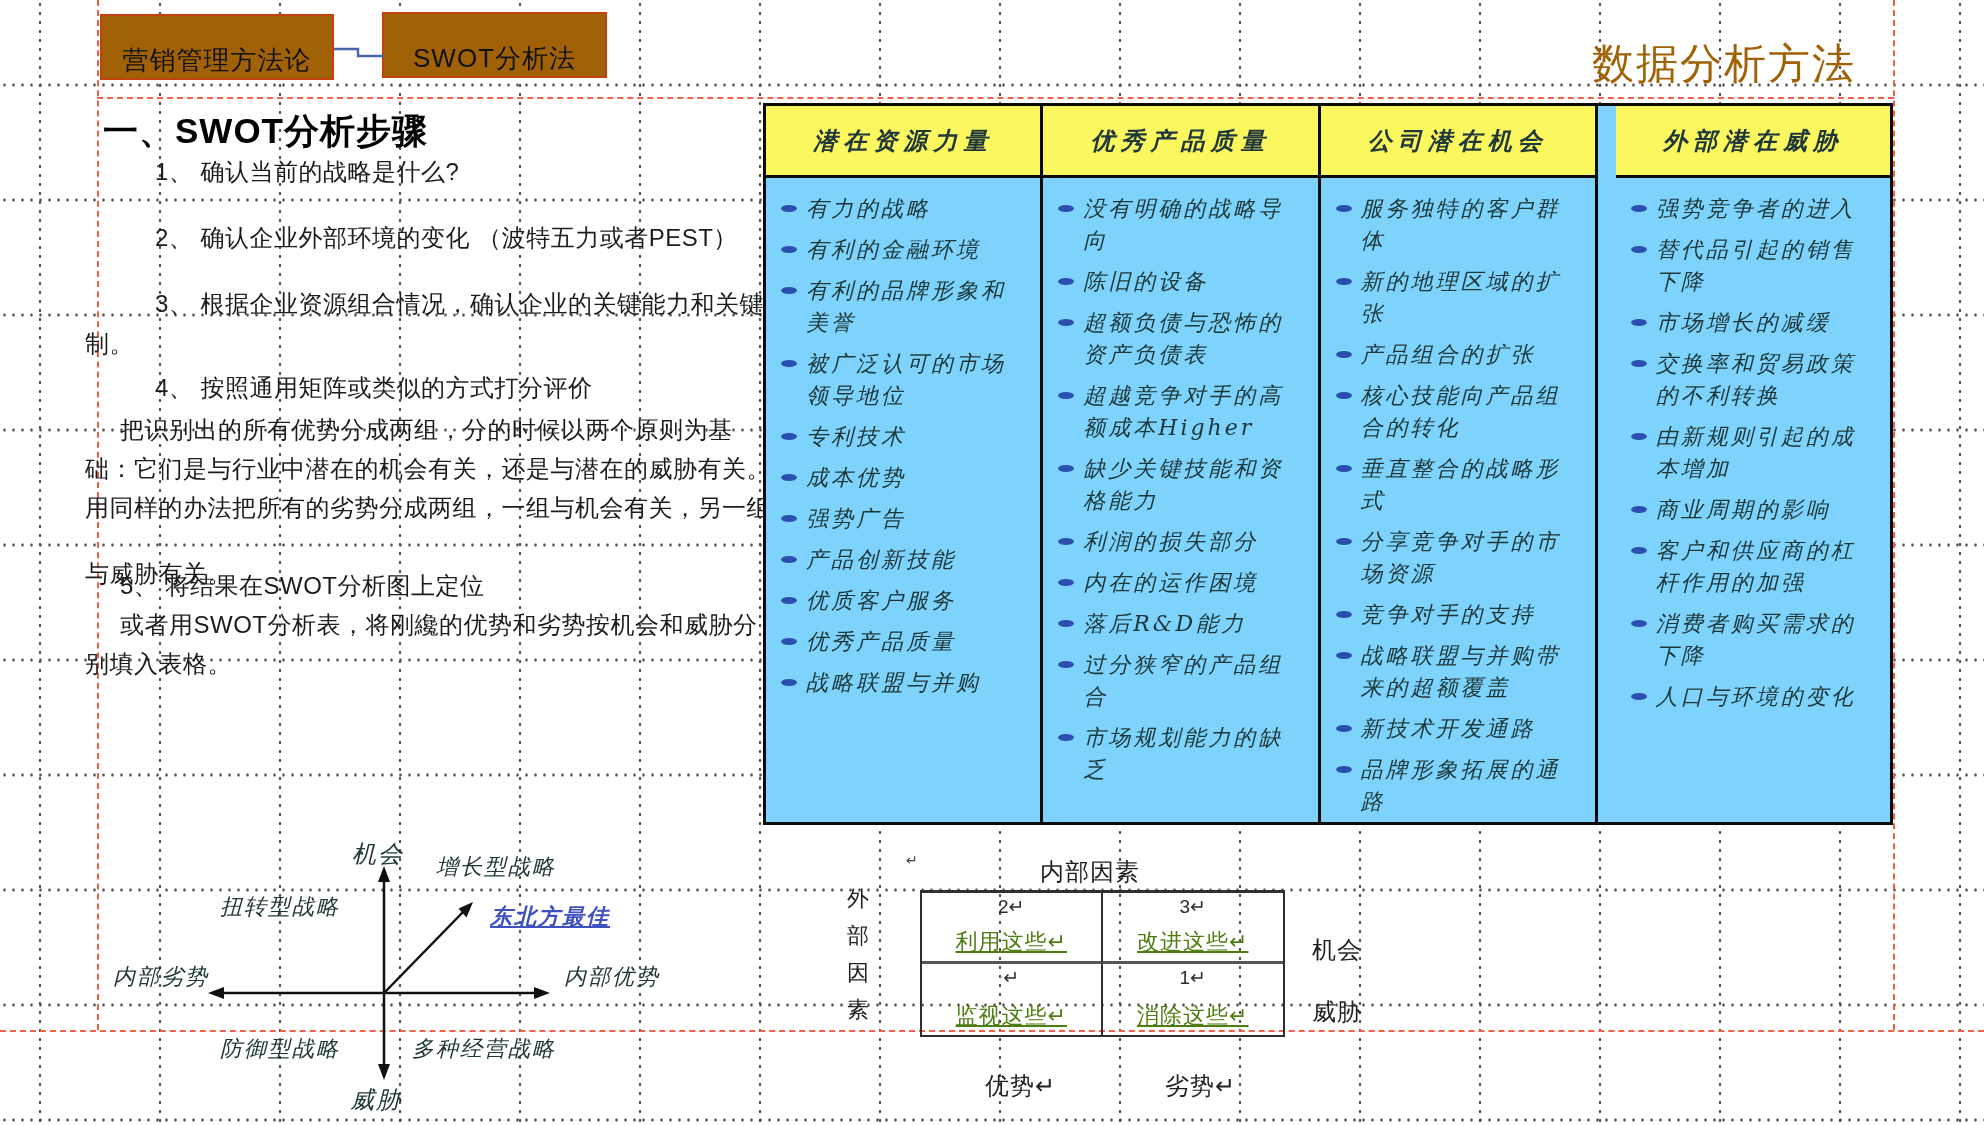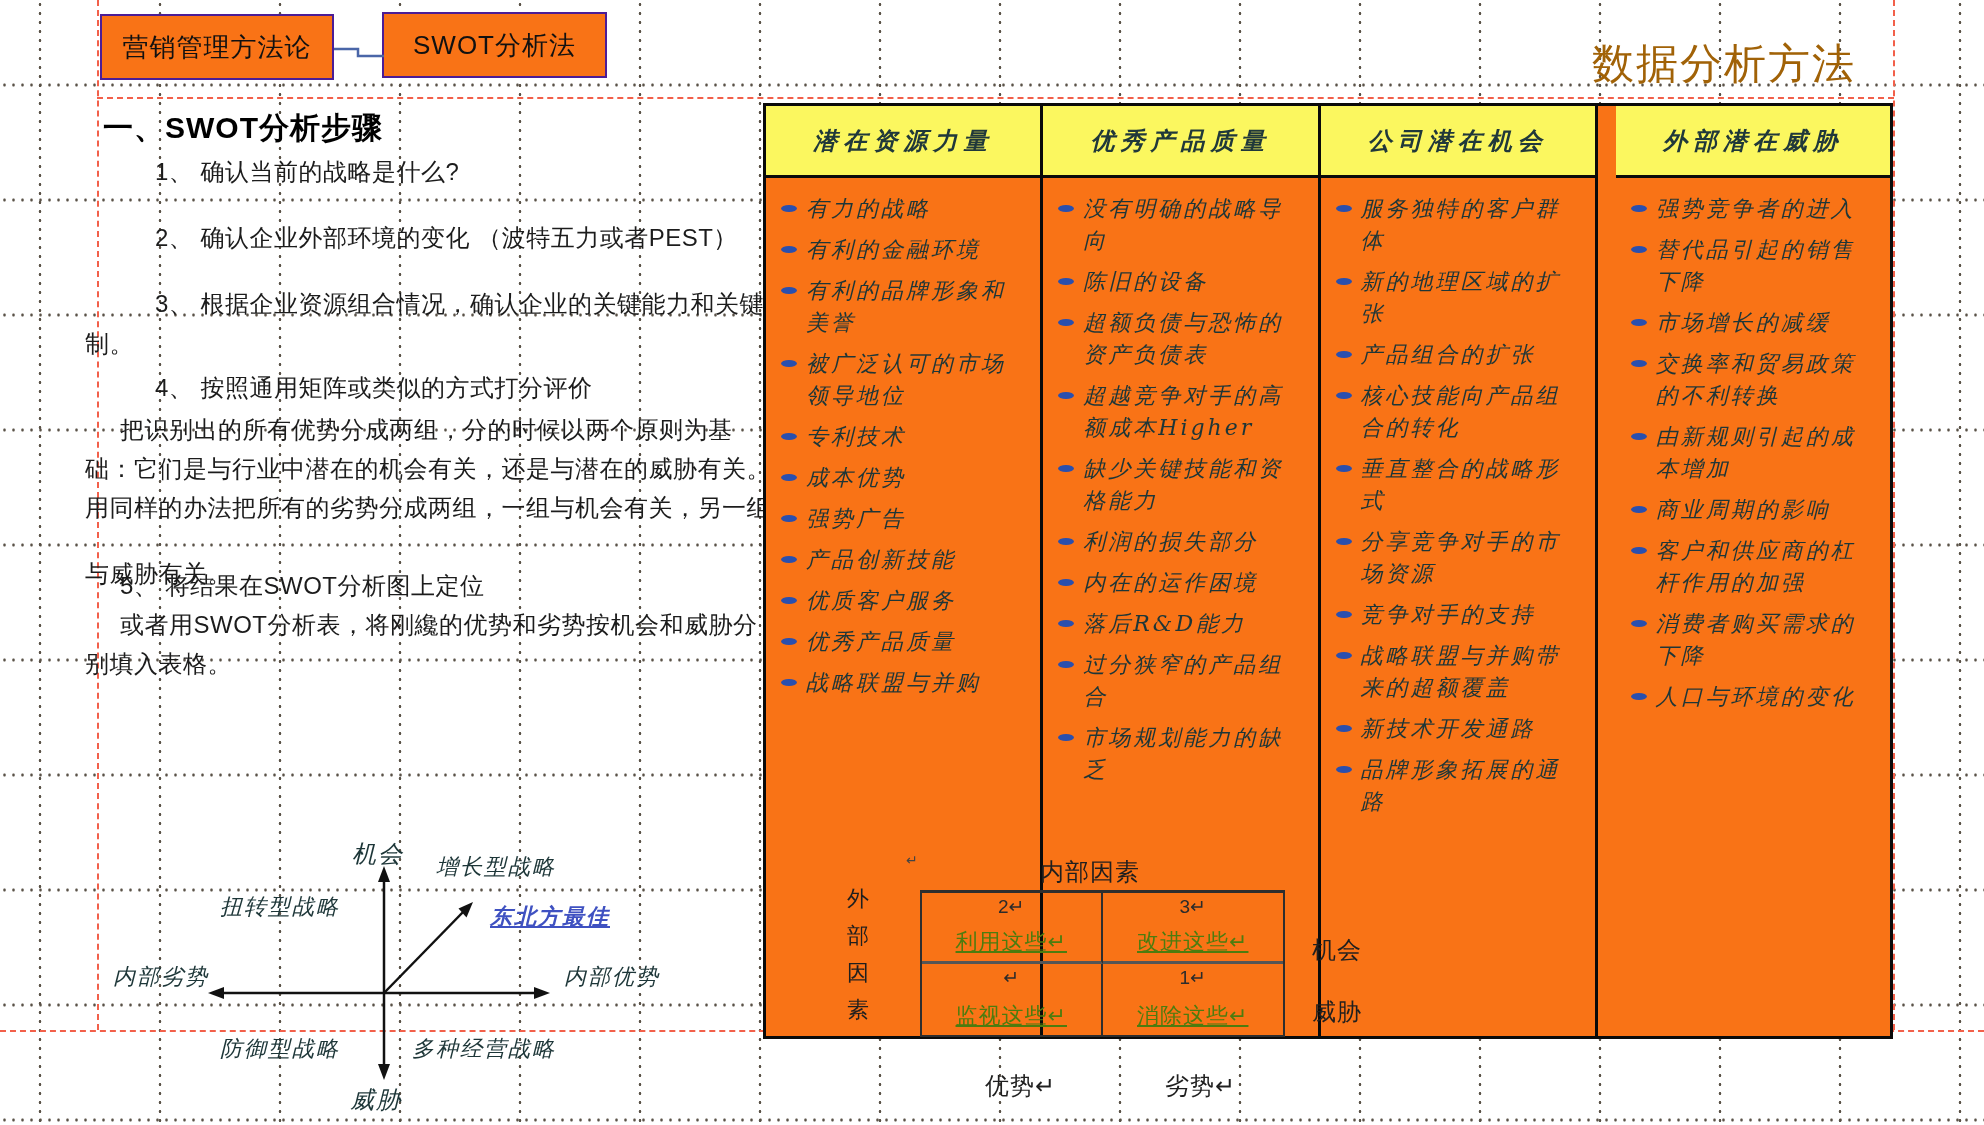--- a/index.html
+++ b/index.html
@@ -18,33 +18,33 @@
 
   
   .guide { position:absolute; z-index:1; }
   .guide.v { width:0; border-left:2px dashed #f2604a; }
   .guide.h { height:0; border-top:2px dashed #f2604a; }
 
   .layer { position:absolute; inset:0; z-index:2; }
 
   
   .flowbox {
-    position:absolute; background:#f97316; border:2px solid #4c1d95;
-    display:flex; align-items:center; justify-content:center;
+    position:absolute; background:#a16207; border:2px solid #c2410c;
+    display:flex; align-items:flex-end; justify-content:center;
     font-size:26px; color:#111; letter-spacing:1px;
   }
 
   .page-title { position:absolute; top:20px; right:128px; font-size:42px; font-weight:500; color:#a16207; letter-spacing:2px;margin-top:16px; }
 
-  .heading { position:absolute; left:103px; top:108px; font-size:30px; font-weight:bold; color:#000; letter-spacing:1px; }
+  .heading { position:absolute; left:103px; top:108px; font-size:35px; font-weight:bold; color:#000; letter-spacing:1px; }
 
   .bodyline { position:absolute; font-size:24px; color:#1c1c1c; white-space:nowrap; letter-spacing:0.5px; }
 
   
-  .swot { position:absolute; left:763px; top:103px; width:1130px; height:936px; display:flex; border:3px solid #0a0a0a; background:#f97316; }
+  .swot { position:absolute; left:763px; top:103px; width:1130px; height:722px; display:flex; border:3px solid #0a0a0a; background:#7dd3fc; }
   .swot-col { flex:1 1 0; display:flex; flex-direction:column; border-right:3px solid #0a0a0a; }
   .swot-col:last-child { border-right:none;margin-left:18px; }
   .swot-head {
     height:72px; flex:0 0 72px; background:#fbf75f; border-bottom:3px solid #0a0a0a;
     display:flex; align-items:center; justify-content:center;
     font-family:"DejaVu Serif", serif; font-style:italic; font-weight:bold;
     font-size:24px; color:#20383a; letter-spacing:6px;
   }
   .swot-body { flex:1; padding:15px 24px 0 13px; }
   .b-item { display:flex; margin-bottom:9px; font-family:"DejaVu Serif", serif; font-style:italic; }

